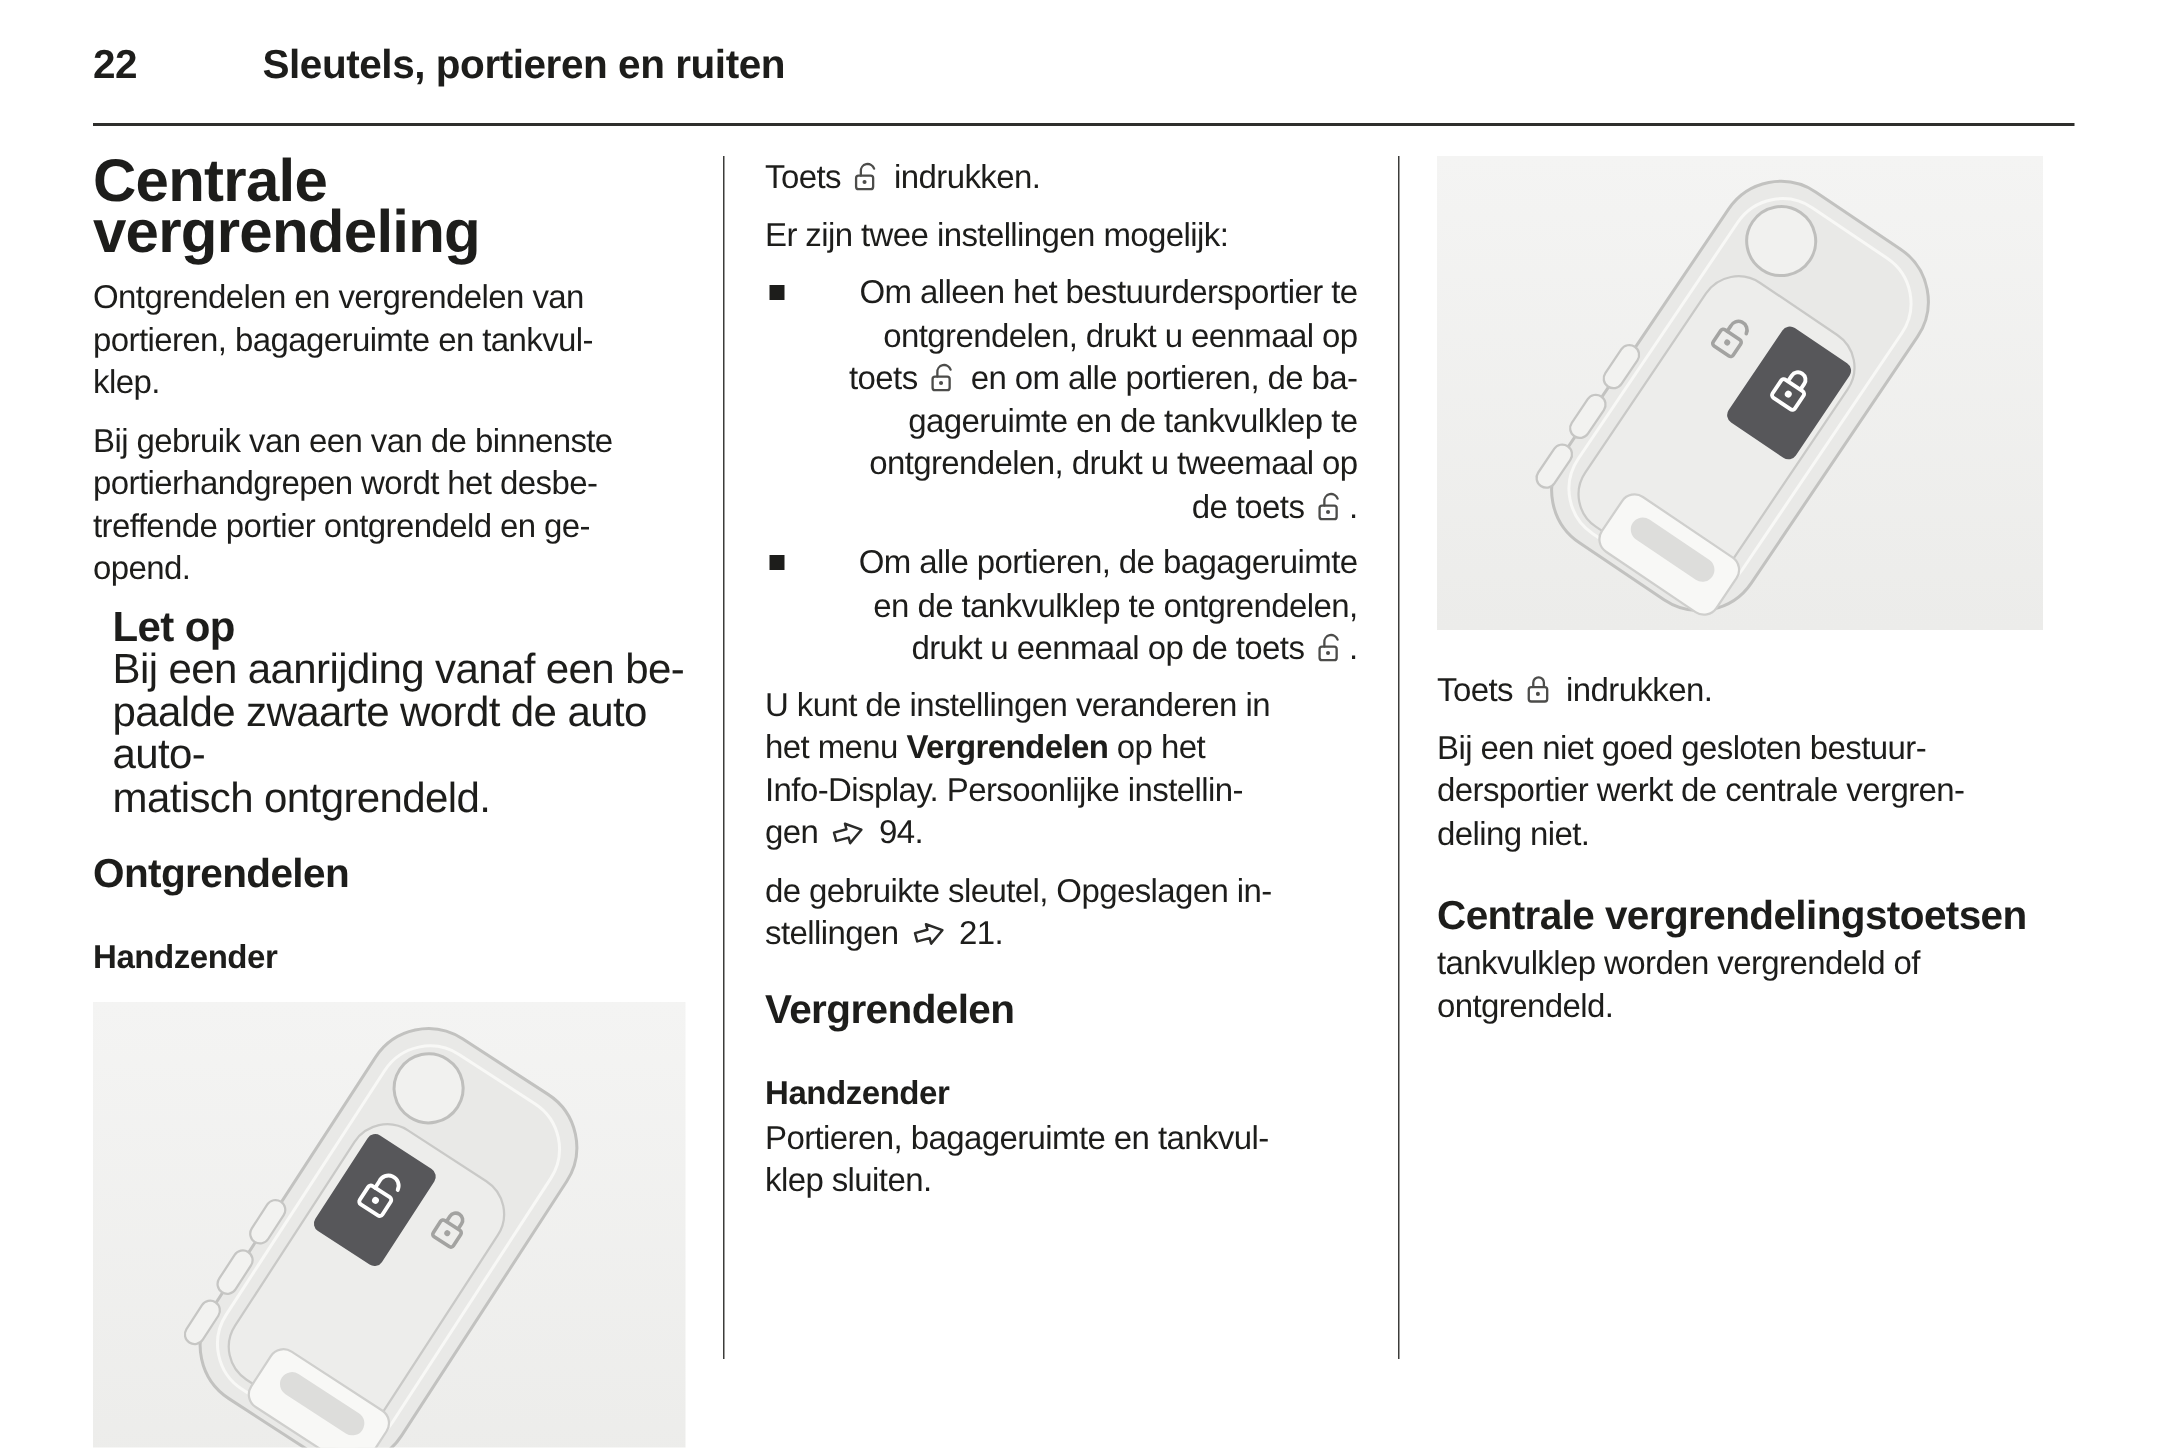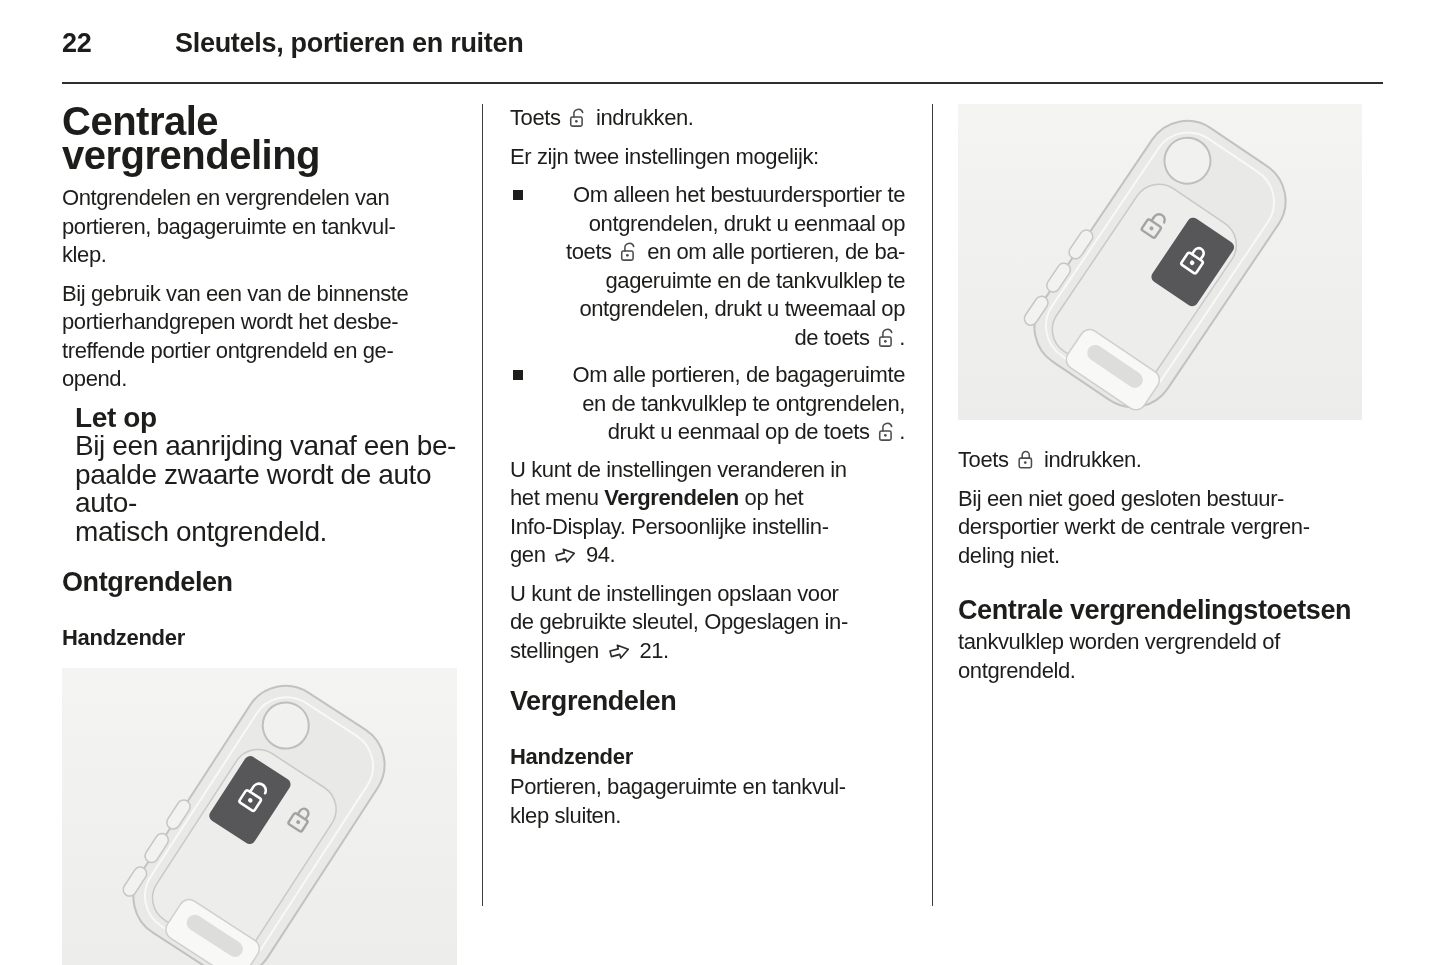--- a/index.html
+++ b/index.html
@@ -197,21 +197,20 @@
           <span>op het</span></span>
         <span class="ln">Info-Display. Persoonlijke instellin-</span>
         <span class="ln"><span>gen</span>
           <svg class="ar" viewBox="0 0 26 22">
               <path transform="rotate(-15 13 11)" d="M3.5 8 H12.5 V4 L22.5 11 L12.5 18 V14 H3.5 z" fill="#ffffff" stroke="#2b2b29" stroke-width="1.7" stroke-linejoin="round"></path>
             </svg>
           <span>94.</span></span>
       </p>
 
       <p class="body">
-        <span class="ln">U kunt de instellingen opslaan voor</span>
         <span class="ln">de gebruikte sleutel, Opgeslagen in-</span>
         <span class="ln"><span>stellingen</span>
           <svg class="ar" viewBox="0 0 26 22">
               <path transform="rotate(-15 13 11)" d="M3.5 8 H12.5 V4 L22.5 11 L12.5 18 V14 H3.5 z" fill="#ffffff" stroke="#2b2b29" stroke-width="1.7" stroke-linejoin="round"></path>
             </svg>
           <span>21.</span></span>
       </p>
 
       <h3 class="h-sec">Vergrendelen</h3>
       <h4 class="h-sub" style="margin-bottom:0;">Handzender</h4>

